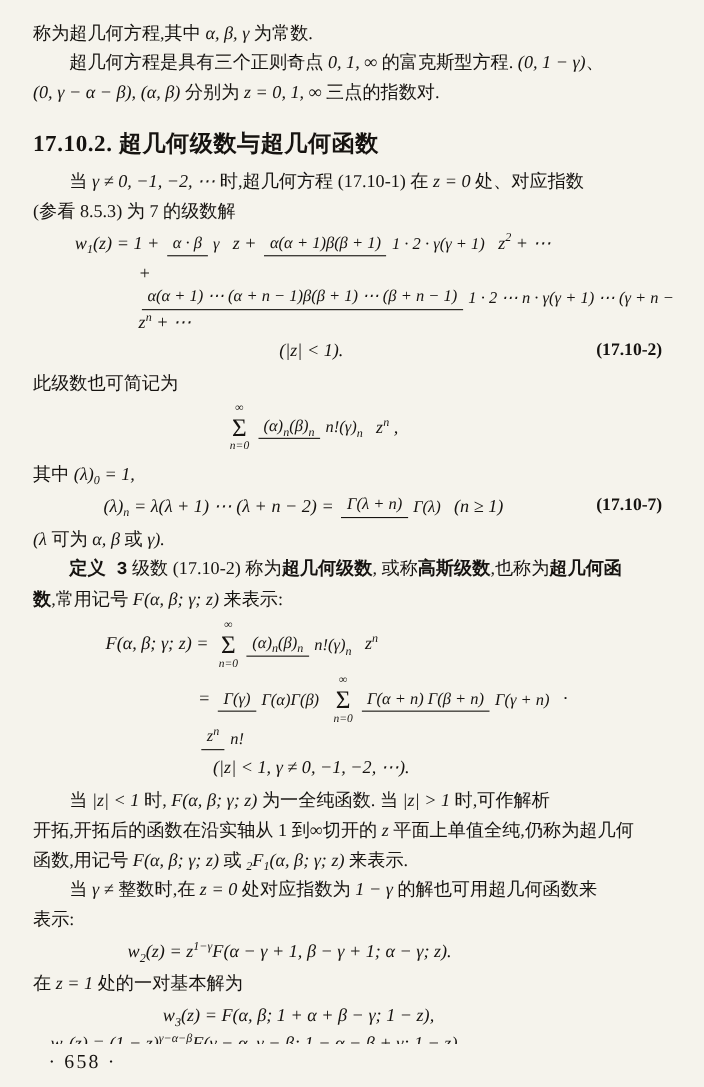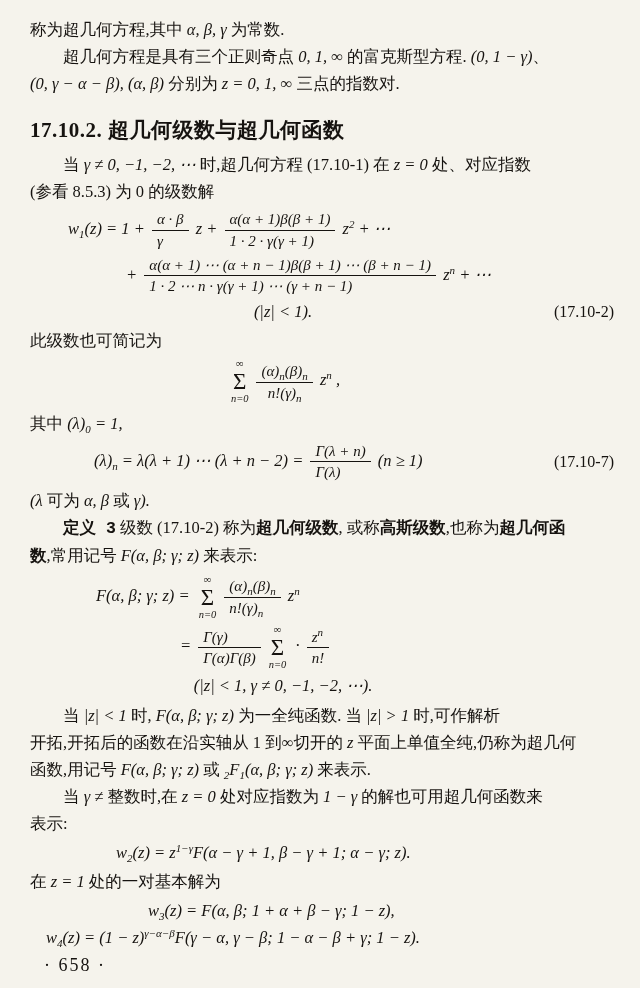--- a/index.html
+++ b/index.html
@@ -12,39 +12,39 @@
   }
   main{flex:1 1 auto;overflow:hidden;}
   .line{font-size:16.5px;line-height:27px;}
   .indent{padding-left:2em;}
   .heading{font-size:21px;font-weight:bold;margin:19px 0 7px;letter-spacing:.5px;}
   .fline{font-size:16.5px;line-height:1.3;margin:5px 0;position:relative;padding-right:78px;}
   .fline.center{text-align:center;}
   .math{font-style:italic;}
   .bold{font-weight:bold;font-family:Liberation Mono, monospace;}
   sup,sub{font-size:11px;font-style:italic;line-height:0;}
-  .frac{display:inline-flex;flex-direction:column;vertical-align:middle;margin:0 3px;font-size:15px;line-height:1.25;font-style:italic;}
+  .frac{display:inline-flex;flex-direction:row;align-items:center;vertical-align:middle;margin:0 3px;font-size:15px;line-height:1.25;font-style:italic;}
   .frac .num{padding:0 5px 1px;border-bottom:1.3px solid currentColor;white-space:nowrap;}
   .frac .den{padding:1px 5px 0;white-space:nowrap;}
   .sum{display:inline-flex;flex-direction:column;align-items:center;vertical-align:middle;line-height:1;margin:0 5px;font-style:normal;}
   .sum .sl{font-size:10.5px;font-style:italic;}
   .sum .sg{font-size:23px;line-height:1.05;}
-  .eqno{position:absolute;right:0;top:50%;transform:translateY(-50%);font-style:normal;font-weight:normal;font-size:16px;white-space:nowrap;}
+  .eqno{position:absolute;right:12px;top:50%;transform:translateY(-50%);font-style:normal;font-weight:bold;font-size:16px;white-space:nowrap;}
   footer{flex:0 0 auto;font-size:18px;padding:6px 0 0 14px;letter-spacing:2px;}
 </style>
 </head>
 <body style="background: rgb(245, 243, 236); color: rgb(22, 19, 16);">
 
 <main>
     <div class="line"><span>称为超几何方程,其中 </span><span class="math">α, β, γ</span><span> 为常数.</span></div>
     <div class="line indent"><span>超几何方程是具有三个正则奇点 </span><span class="math">0, 1, ∞</span><span> 的富克斯型方程.  </span><span class="math">(0, 1 − γ)</span><span>、</span></div>
     <div class="line"><span class="math">(0, γ − α − β), (α, β)</span><span> 分别为 </span><span class="math">z = 0, 1, ∞</span><span> 三点的指数对.</span></div>
     <div class="heading"><span>17.10.2. 超几何级数与超几何函数</span></div>
     <div class="line indent"><span>当 </span><span class="math">γ ≠ 0, −1, −2, ⋯</span><span> 时,超几何方程 (17.10-1) 在 </span><span class="math">z = 0</span><span> 处、对应指数</span></div>
-    <div class="line"><span>(参看 8.5.3) 为 0 的级数解</span></div>
+    <div class="line"><span>(参看 8.5.3) 为 7 的级数解</span></div>
     <div class="fline" style="padding-left: 38px;"><span class="math">w</span><sub>1</sub><span class="math">(z) = 1 + </span><span class="frac">
         <span class="num"><span class="math">α · β</span></span>
         <span class="den"><span class="math">γ</span></span>
       </span><span class="math"> z + </span><span class="frac">
         <span class="num"><span class="math">α(α + 1)β(β + 1)</span></span>
         <span class="den"><span class="math">1 · 2 · γ(γ + 1)</span></span>
       </span><span class="math"> z</span><sup>2</sup><span class="math"> + ⋯</span></div>
     <div class="fline" style="padding-left: 96px;"><span class="math">+ </span><span class="frac">
         <span class="num"><span class="math">α(α + 1) ⋯ (α + n − 1)β(β + 1) ⋯ (β + n − 1)</span></span>
         <span class="den"><span class="math">1 · 2 ⋯ n · γ(γ + 1) ⋯ (γ + n − 1)</span></span>
@@ -75,20 +75,23 @@
         <span class="num"><span class="math">(α)</span><sub>n</sub><span class="math">(β)</span><sub>n</sub></span>
         <span class="den"><span class="math">n!(γ)</span><sub>n</sub></span>
       </span><span class="math"> z</span><sup>n</sup></div>
     <div class="fline" style="padding-left: 150px;"><span class="math">= </span><span class="frac">
         <span class="num"><span class="math">Γ(γ)</span></span>
         <span class="den"><span class="math">Γ(α)Γ(β)</span></span>
       </span><span class="sum">
         <span class="sl">∞</span>
         <span class="sg">Σ</span>
         <span class="sl">n=0</span>
+      </span><span class="frac">
+        <span class="num"><span class="math">Γ(α + n) Γ(β + n)</span></span>
+        <span class="den"><span class="math">Γ(γ + n)</span></span>
       </span><span class="math"> · </span><span class="frac">
         <span class="num"><span class="math">z</span><sup>n</sup></span>
         <span class="den"><span class="math">n!</span></span>
       </span></div>
     <div class="fline center"><span class="math">(|z| &lt; 1, γ ≠ 0, −1, −2, ⋯).</span></div>
     <div class="line indent"><span>当 </span><span class="math">|z| &lt; 1</span><span> 时, </span><span class="math">F(α, β; γ; z)</span><span> 为一全纯函数. 当 </span><span class="math">|z| &gt; 1</span><span> 时,可作解析</span></div>
     <div class="line"><span>开拓,开拓后的函数在沿实轴从 1 到∞切开的 </span><span class="math">z</span><span> 平面上单值全纯,仍称为超几何</span></div>
     <div class="line"><span>函数,用记号 </span><span class="math">F(α, β; γ; z)</span><span> 或 </span><sub>2</sub><span class="math">F</span><sub>1</sub><span class="math">(α, β; γ; z)</span><span> 来表示.</span></div>
     <div class="line indent"><span>当 </span><span class="math">γ ≠</span><span> 整数时,在 </span><span class="math">z = 0</span><span> 处对应指数为 </span><span class="math">1 − γ</span><span> 的解也可用超几何函数来</span></div>
     <div class="line"><span>表示:</span></div>

